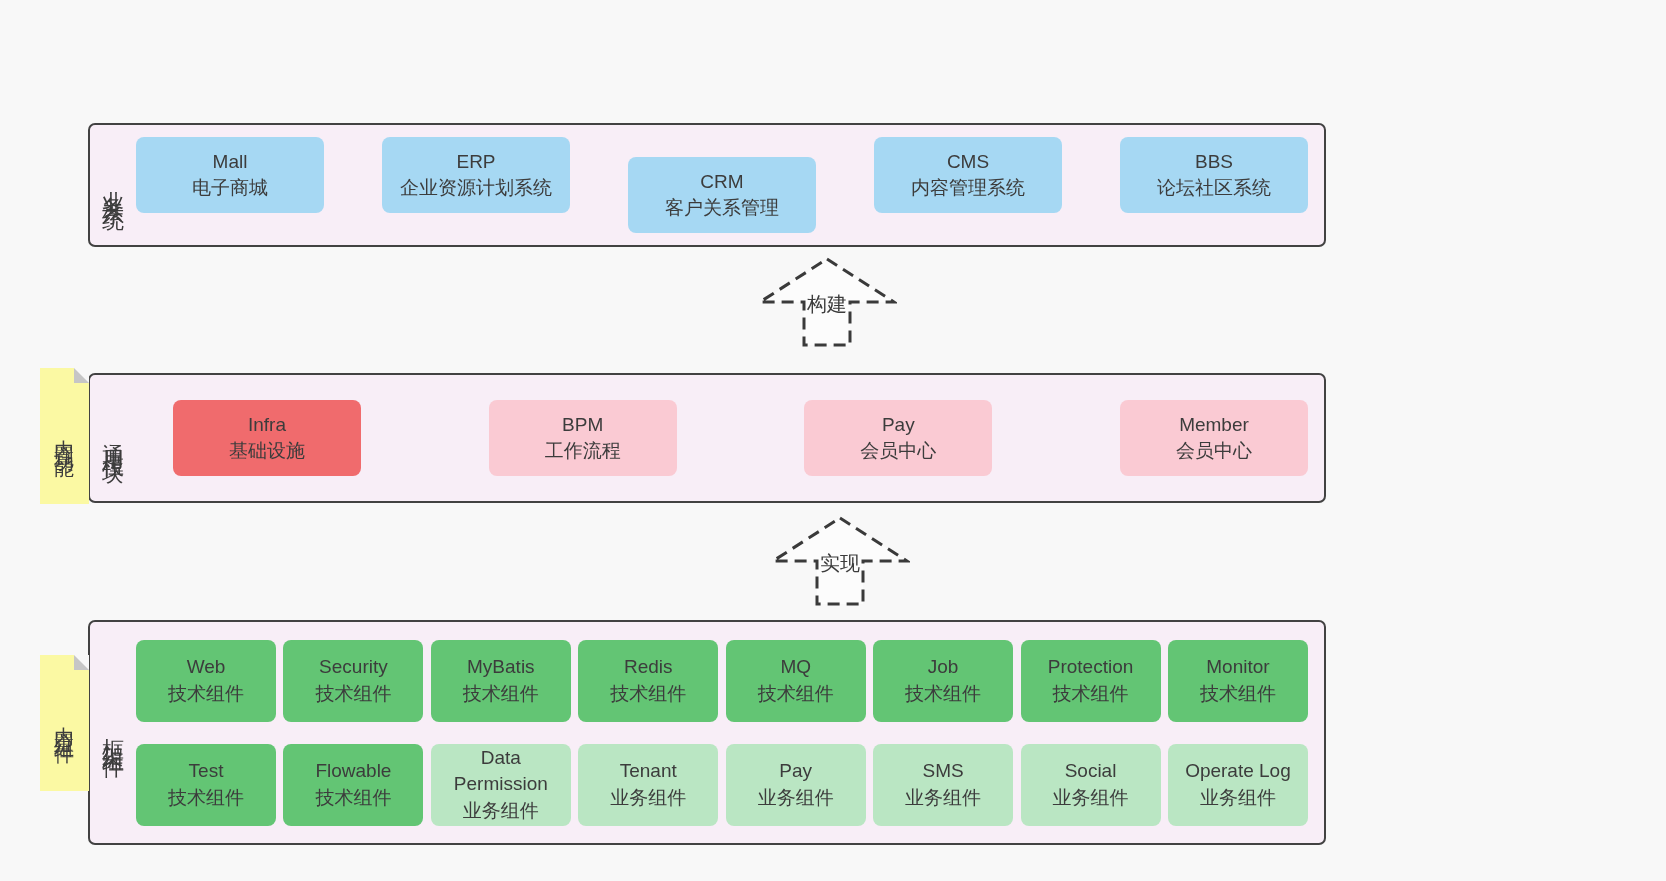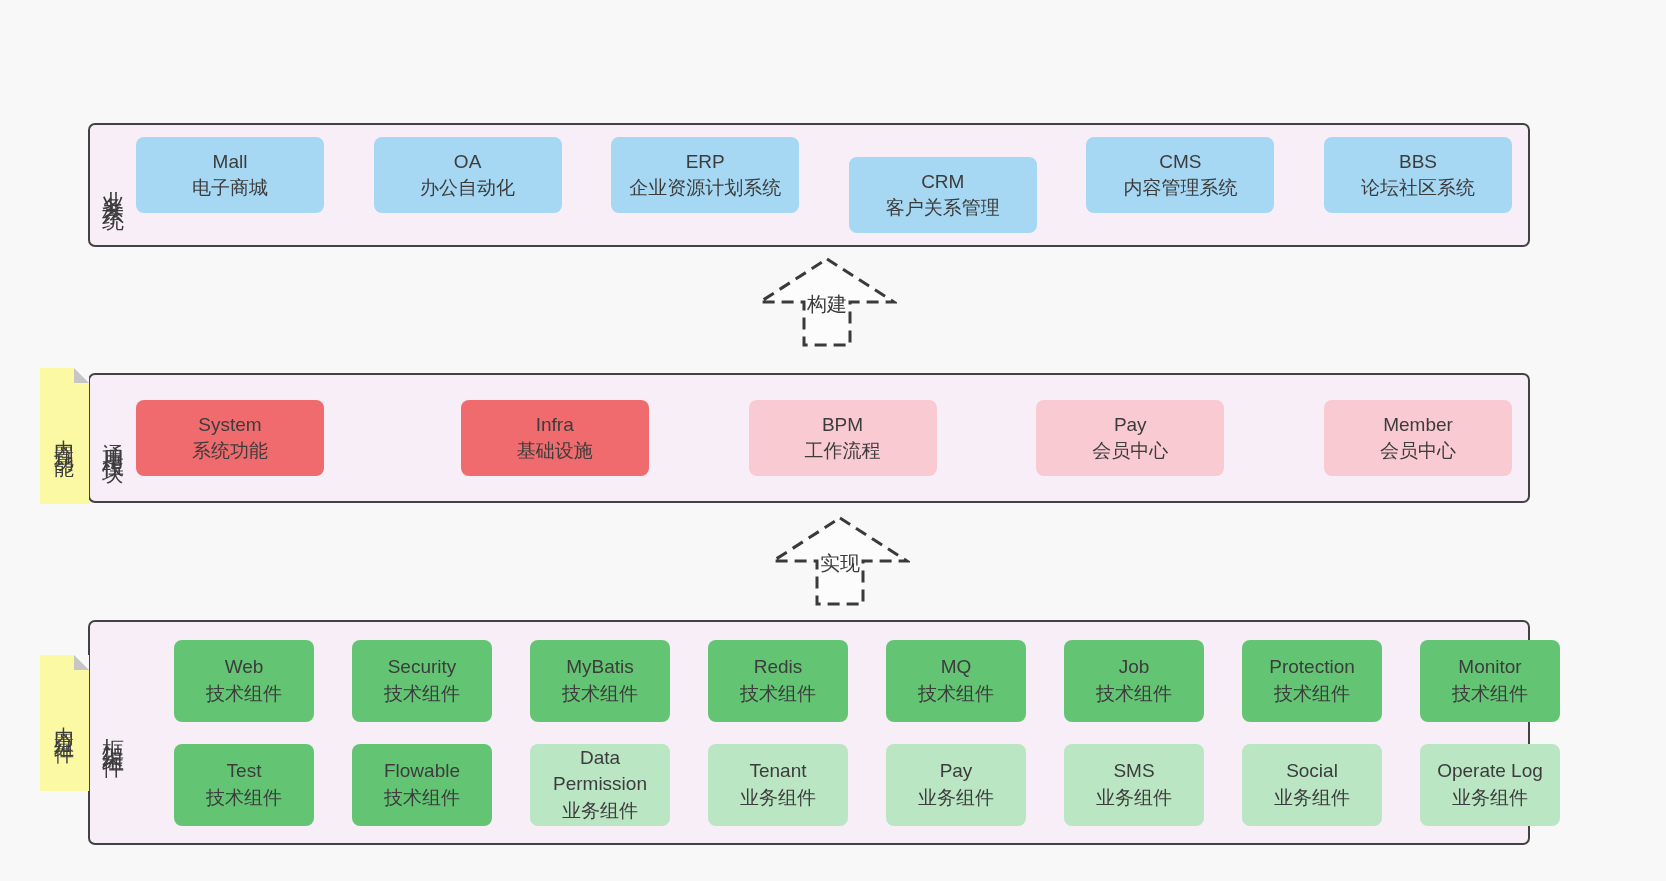--- a/index.html
+++ b/index.html
@@ -10,21 +10,21 @@
     color: #3c3c3c;
     position: relative;
     overflow: hidden;
   }
   .canvas { position: absolute; inset: 0; }
 
   
   .layer {
     position: absolute;
     left: 88px;
-    width: 1442px;
+    width: 1238px;
     border: 2px solid #424242;
     border-radius: 7px;
     box-sizing: border-box;
     display: flex;
     align-items: center;
   }
   #layer-business   { top: 123px; height: 124px; }
   #layer-modules    { top: 373px; height: 130px; }
   #layer-components { top: 620px; height: 225px; }
 
@@ -54,21 +54,21 @@
     border-radius: 8px;
     display: flex;
     flex-direction: column;
     align-items: center;
     justify-content: center;
     text-align: center;
     line-height: 1.38;
     font-size: 19px;
   }
   .row-6 .box { width: 188px; height: 76px; }
-  .row-8 .box { width: 140px; height: 82px; margin-left: 38px; }
+  .row-8 .box { width: 140px; height: 82px; }
   .box-name { padding: 0 6px; }
   .box-desc { padding: 0 6px; }
 
   
   .arrow { position: absolute; width: 140px; height: 92px; }
   #arrow-build     { left: 757px; top: 256px; }
   #arrow-implement { left: 770px; top: 515px; }
   .arrow svg { position: absolute; inset: 0; }
   .arrow-label {
     position: absolute;
@@ -113,24 +113,20 @@
 
   <section class="layer" id="layer-business" style="background: rgb(248, 238, 247);">
     <div class="vlabel">业务系统</div>
     <div class="rows">
       <div class="row row-6">
           <div class="box" style="background: rgb(166, 216, 243);">
             <div class="box-name">Mall</div>
             <div class="box-desc">电子商城</div>
           </div>
           <div class="box" style="background: rgb(166, 216, 243);">
-            <div class="box-name">OA</div>
-            <div class="box-desc">办公自动化</div>
-          </div>
-          <div class="box" style="background: rgb(166, 216, 243);">
             <div class="box-name">ERP</div>
             <div class="box-desc">企业资源计划系统</div>
           </div>
           <div class="box" style="background: rgb(166, 216, 243); margin-top: 20px;">
             <div class="box-name">CRM</div>
             <div class="box-desc">客户关系管理</div>
           </div>
           <div class="box" style="background: rgb(166, 216, 243);">
             <div class="box-name">CMS</div>
             <div class="box-desc">内容管理系统</div>
@@ -147,24 +143,20 @@
     <svg viewBox="0 0 140 92" width="140" height="92">
       <polygon points="70,3 137,46 93,46 93,89 47,89 47,46 3,46" fill="#fcfcfc" stroke="#3a3a3a" stroke-width="3" stroke-dasharray="12 7" stroke-linejoin="miter"></polygon>
     </svg>
     <span class="arrow-label">构建</span>
   </div>
 
   <section class="layer" id="layer-modules" style="background: rgb(248, 238, 247);">
     <div class="vlabel">通用模块</div>
     <div class="rows">
       <div class="row row-6">
-          <div class="box" style="background: rgb(240, 107, 109);">
-            <div class="box-name">System</div>
-            <div class="box-desc">系统功能</div>
-          </div>
           <div class="box" style="background: rgb(240, 107, 109); margin-left: 37px;">
             <div class="box-name">Infra</div>
             <div class="box-desc">基础设施</div>
           </div>
           <div class="box" style="background: rgb(250, 202, 211);">
             <div class="box-name">BPM</div>
             <div class="box-desc">工作流程</div>
           </div>
           <div class="box" style="background: rgb(250, 202, 211);">
             <div class="box-name">Pay</div>

